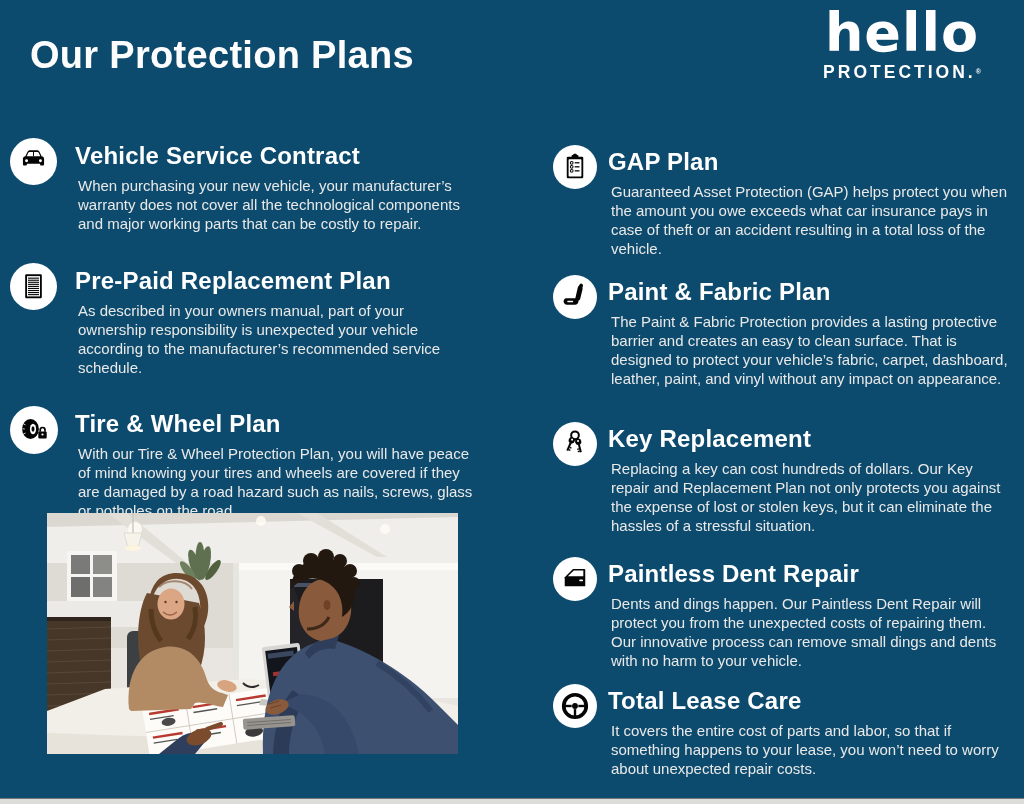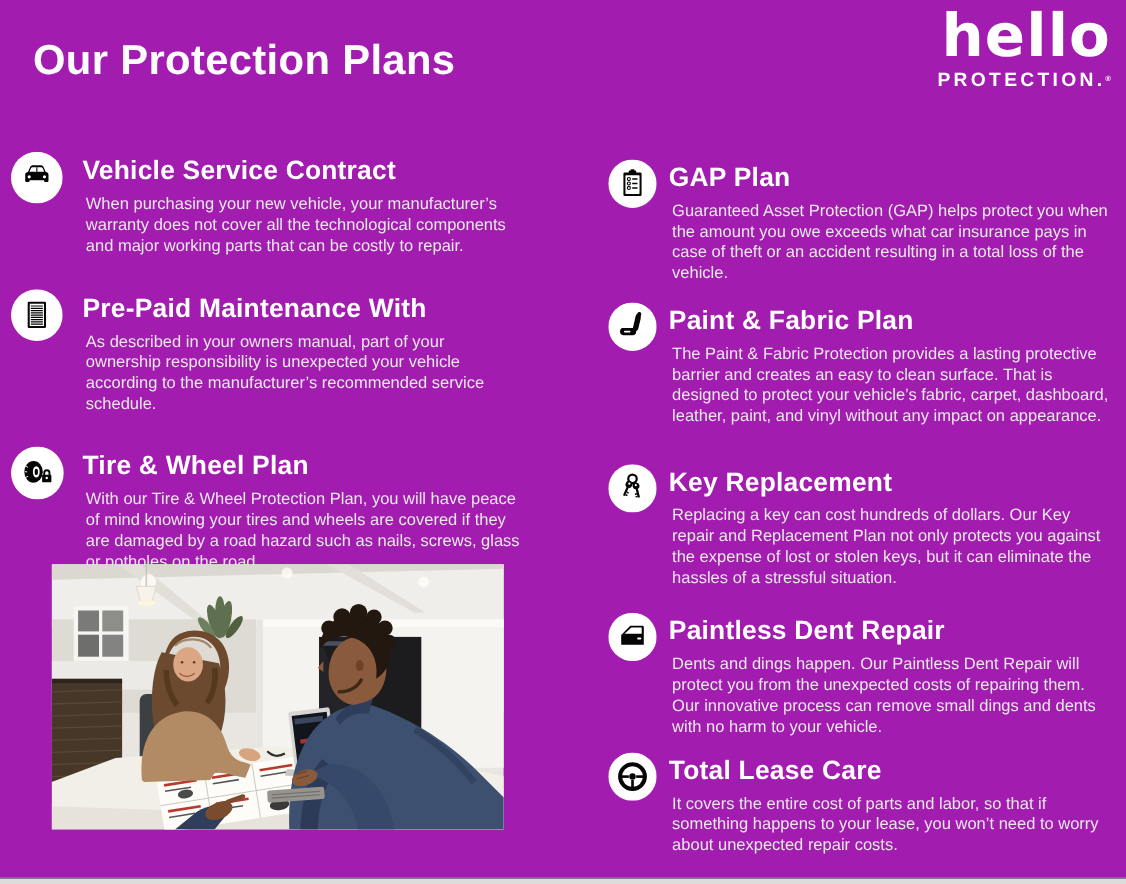--- a/index.html
+++ b/index.html
@@ -1,25 +1,25 @@
 <!DOCTYPE html>
 <html><head>
 <meta charset="utf-8">
 <style>
   * { margin:0; padding:0; box-sizing:border-box; }
   html,body { width:1024px; height:804px; }
   body { background:#000; font-family:"Liberation Sans", sans-serif; }
-  .page { position:relative; width:1024px; height:804px; background:#a21caf; overflow:hidden; color:#fff; }
+  .page { position:relative; width:1024px; height:804px; background:#0c4a6e; overflow:hidden; color:#fff; }
 
   .page-title {
     position:absolute; left:30px; top:34px;
     font-size:38px; font-weight:700; letter-spacing:.3px; color:#fdfdfd;
   }
 
-  .logo { position:absolute; top:4px; right:14px; width:180px; text-align:right; }
+  .logo { position:absolute; top:4px; right:32px; width:180px; text-align:center; }
   .logo-wordmark {
     font-family:"DejaVu Sans", sans-serif; font-weight:700;
     font-size:54px; line-height:1.08; letter-spacing:1px; color:#fff;
   }
   .logo-sub {
     font-size:17.5px; font-weight:700; letter-spacing:3px; color:#fff; margin-top:0;
     white-space:nowrap;
   }
   .logo-sub .reg { font-size:7px; vertical-align:4px; letter-spacing:0; }
 
@@ -79,21 +79,21 @@
           <line x1="18.4" y1="19.7" x2="29.6" y2="19.7"></line>
           <line x1="18.4" y1="21.8" x2="29.6" y2="21.8"></line>
           <line x1="18.4" y1="23.9" x2="29.6" y2="23.9"></line>
           <line x1="18.4" y1="26" x2="29.6" y2="26"></line>
           <line x1="18.4" y1="28.1" x2="29.6" y2="28.1"></line>
           <line x1="18.4" y1="30.2" x2="29.6" y2="30.2"></line>
           <line x1="18.4" y1="32.3" x2="29.6" y2="32.3"></line>
         </g>
       </svg>
     </span>
-    <h2>Pre-Paid Maintenance With</h2>
+    <h2>Pre-Paid Replacement Plan</h2>
     <p>As described in your owners manual, part of your ownership responsibility is unexpected your vehicle according to the manufacturer’s recommended service schedule.</p>
   </article>
 
   <article class="plan l" style="top:378px">
     <span class="icon-circle">
       <svg viewBox="0 0 48 48" width="48" height="48">
         <circle cx="24" cy="24" r="24" fill="#fff"></circle>
         <ellipse cx="20.5" cy="23" rx="8.4" ry="9.9" fill="#050505"></ellipse>
         <ellipse cx="23" cy="23" rx="3.1" ry="5.2" fill="#fff"></ellipse>
         <ellipse cx="23" cy="23" rx="1.5" ry="2.8" fill="#050505"></ellipse>

